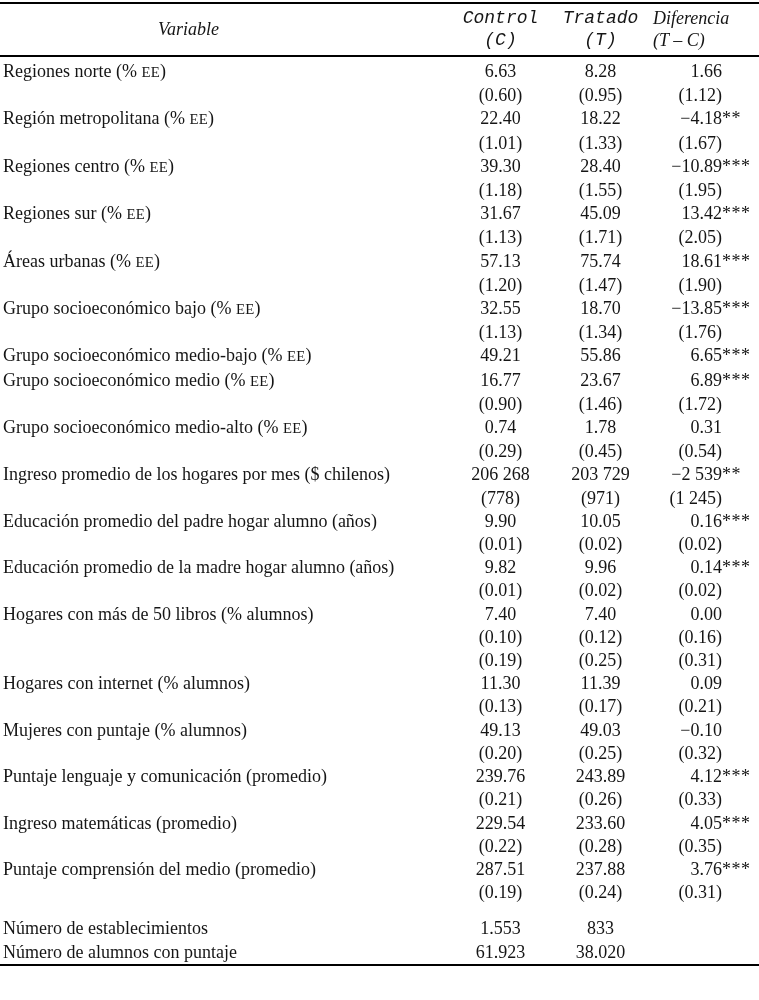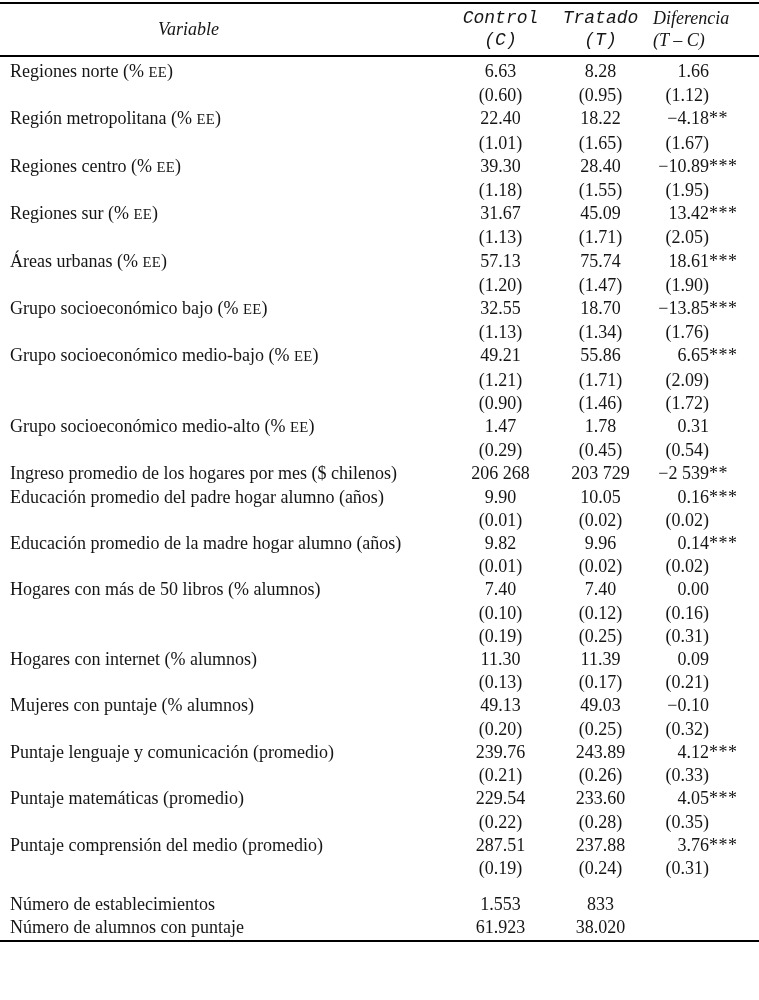--- a/index.html
+++ b/index.html
@@ -41,23 +41,23 @@
   th.h-dif { text-align: left; }
 
   td {
     font-size: 18px;
     line-height: 23.2px;
     height: 23.2px;
     padding: 0;
     vertical-align: baseline;
     white-space: nowrap;
   }
-  td.var { text-align: left; padding-left: 10px; overflow: hidden; }
+  td.var { text-align: left; padding-left: 3px; overflow: hidden; }
   td.num { text-align: center; }
-  td.dif { text-align: right; padding-right: 20px; }
+  td.dif { text-align: right; padding-right: 7px; }
   td.dif .stars {
     display: inline-block;
     width: 30px;
     text-align: left;
     letter-spacing: 0.5px;
   }
   tr.first-var td { padding-top: 3px; }
   tr.spacer td { height: 13px; }
   tr.summary td { line-height: 23.2px; }
   .sc { font-size: 0.82em; letter-spacing: 0.3px; }
@@ -106,21 +106,21 @@
       </tr>
       <tr>
         <td class="var">Región metropolitana (% <span class="sc">EE</span>)</td>
         <td class="num">22.40</td>
         <td class="num">18.22</td>
         <td class="dif"><span>−4.18</span><span class="stars">**</span></td>
       </tr>
       <tr>
         <td class="var"></td>
         <td class="num">(1.01)</td>
-        <td class="num">(1.65)</td>
+        <td class="num">(1.33)</td>
         <td class="dif"><span>(1.67)</span><span class="stars"></span></td>
       </tr>
       <tr>
         <td class="var">Regiones centro (% <span class="sc">EE</span>)</td>
         <td class="num">39.30</td>
         <td class="num">28.40</td>
         <td class="dif"><span>−10.89</span><span class="stars">***</span></td>
       </tr>
       <tr>
         <td class="var"></td>
@@ -164,50 +164,56 @@
         <td class="num">(1.34)</td>
         <td class="dif"><span>(1.76)</span><span class="stars"></span></td>
       </tr>
       <tr>
         <td class="var">Grupo socioeconómico medio-bajo (% <span class="sc">EE</span>)</td>
         <td class="num">49.21</td>
         <td class="num">55.86</td>
         <td class="dif"><span>6.65</span><span class="stars">***</span></td>
       </tr>
       <tr>
-        <td class="var"></td>
-        <td class="num">(1.21)</td>
-        <td class="num">(1.71)</td>
-        <td class="dif"><span>(2.09)</span><span class="stars"></span></td>
+        <td class="var">Grupo socioeconómico medio (% <span class="sc">EE</span>)</td>
+        <td class="num">16.77</td>
+        <td class="num">23.67</td>
+        <td class="dif"><span>6.89</span><span class="stars">***</span></td>
       </tr>
       <tr>
         <td class="var"></td>
         <td class="num">(0.90)</td>
         <td class="num">(1.46)</td>
         <td class="dif"><span>(1.72)</span><span class="stars"></span></td>
       </tr>
       <tr>
         <td class="var">Grupo socioeconómico medio-alto (% <span class="sc">EE</span>)</td>
-        <td class="num">1.47</td>
+        <td class="num">0.74</td>
         <td class="num">1.78</td>
         <td class="dif"><span>0.31</span><span class="stars"></span></td>
       </tr>
       <tr>
         <td class="var"></td>
         <td class="num">(0.29)</td>
         <td class="num">(0.45)</td>
         <td class="dif"><span>(0.54)</span><span class="stars"></span></td>
       </tr>
       <tr>
         <td class="var">Ingreso promedio de los hogares por mes ($ chilenos)</td>
         <td class="num">206 268</td>
         <td class="num">203 729</td>
         <td class="dif"><span>−2 539</span><span class="stars">**</span></td>
       </tr>
       <tr>
+        <td class="var"></td>
+        <td class="num">(778)</td>
+        <td class="num">(971)</td>
+        <td class="dif"><span>(1 245)</span><span class="stars"></span></td>
+      </tr>
+      <tr>
         <td class="var">Educación promedio del padre hogar alumno (años)</td>
         <td class="num">9.90</td>
         <td class="num">10.05</td>
         <td class="dif"><span>0.16</span><span class="stars">***</span></td>
       </tr>
       <tr>
         <td class="var"></td>
         <td class="num">(0.01)</td>
         <td class="num">(0.02)</td>
         <td class="dif"><span>(0.02)</span><span class="stars"></span></td>
@@ -272,21 +278,21 @@
         <td class="num">243.89</td>
         <td class="dif"><span>4.12</span><span class="stars">***</span></td>
       </tr>
       <tr>
         <td class="var"></td>
         <td class="num">(0.21)</td>
         <td class="num">(0.26)</td>
         <td class="dif"><span>(0.33)</span><span class="stars"></span></td>
       </tr>
       <tr>
-        <td class="var">Puntaje matemáticas (promedio)</td>
+        <td class="var">Ingreso matemáticas (promedio)</td>
         <td class="num">229.54</td>
         <td class="num">233.60</td>
         <td class="dif"><span>4.05</span><span class="stars">***</span></td>
       </tr>
       <tr>
         <td class="var"></td>
         <td class="num">(0.22)</td>
         <td class="num">(0.28)</td>
         <td class="dif"><span>(0.35)</span><span class="stars"></span></td>
       </tr>

